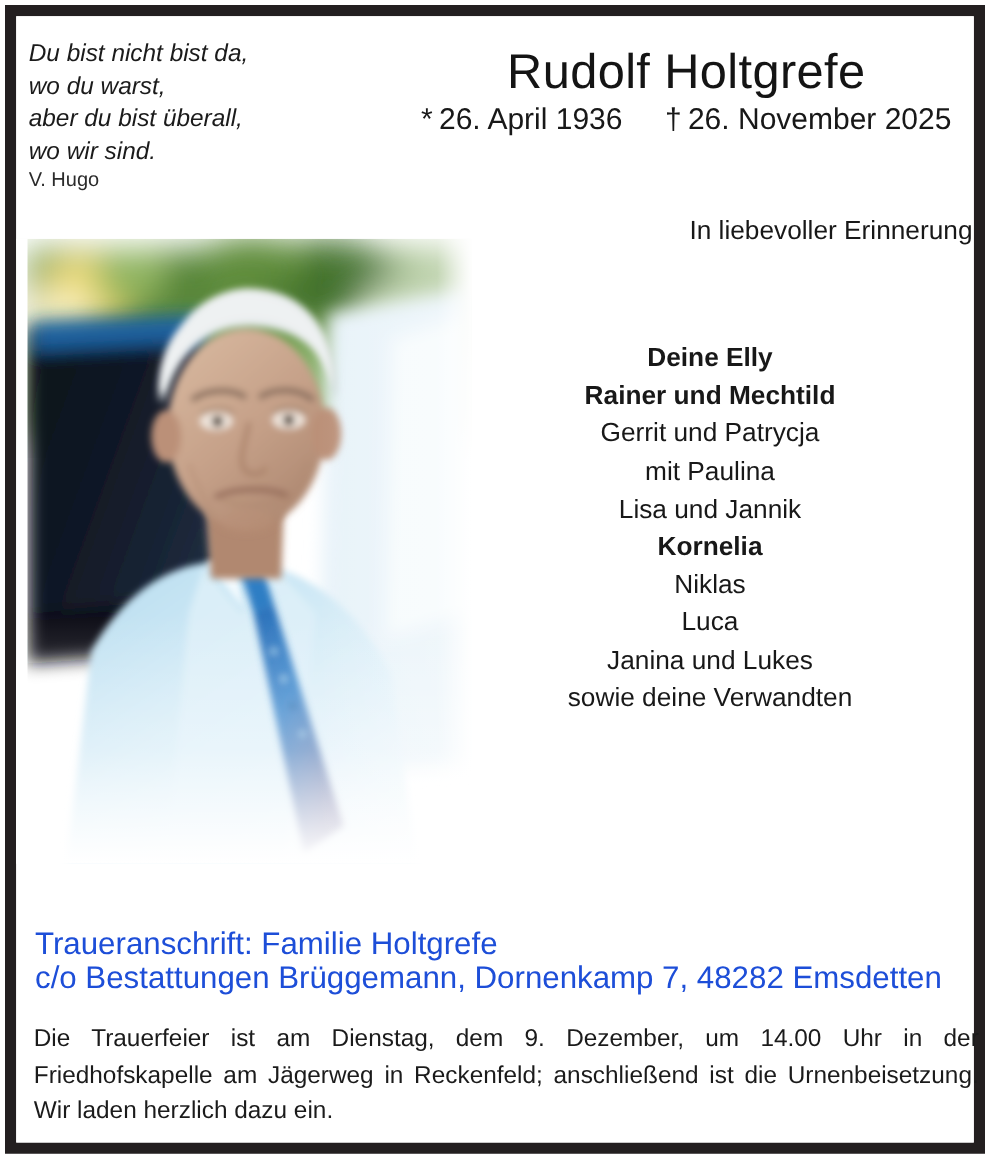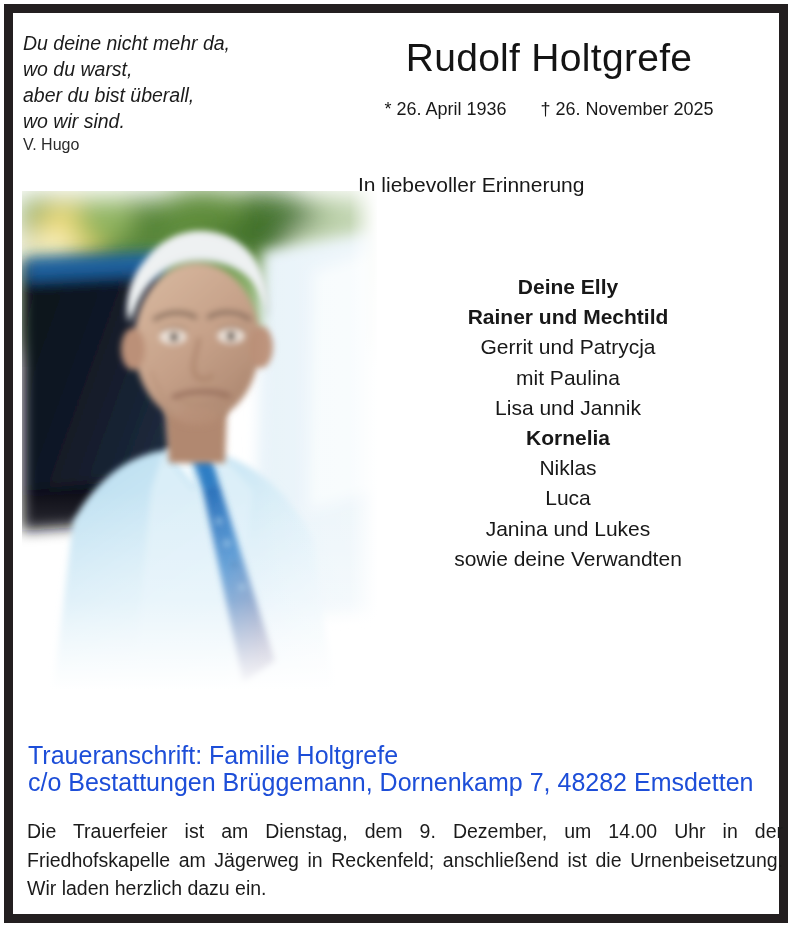--- a/index.html
+++ b/index.html
@@ -65,40 +65,40 @@
   }
   .deceased-name {
     font-size: 39px;
     font-weight: 300;
     letter-spacing: 0.3px;
     line-height: 50px;
     color: #141414;
     white-space: nowrap;
   }
   .dates-row {
-    margin-top: 14px;
+    margin-top: 0;
     display: flex;
     justify-content: center;
     align-items: flex-end;
     gap: 34px;
-    font-size: 18px;
+    font-size: 24px;
     line-height: 25px;
     color: #181818;
     white-space: nowrap;
   }
   .date-item { display: inline-block; }
   .sym { margin-right: 5px; }
 
   
   .farewell-block {
     position: absolute;
     left: 345px;
     top: 158px;
     width: 420px;
-    text-align: left;
+    text-align: right;
   }
   .farewell-line {
     font-size: 21px;
     line-height: 28.5px;
     color: #181818;
     white-space: nowrap;
   }
 
   .family-block {
     position: absolute;
@@ -158,21 +158,21 @@
     hyphens: none;
   }
 </style>
 </head>
 <body>
 
 <div class="notice-frame">
   <div class="notice-inner">
 
     <div class="quote-block">
-      <div class="quote-line">Du deine nicht mehr da,</div>
+      <div class="quote-line">Du bist nicht bist da,</div>
       <div class="quote-line">wo du warst,</div>
       <div class="quote-line">aber du bist überall,</div>
       <div class="quote-line">wo wir sind.</div>
       <div class="quote-author">V. Hugo</div>
     </div>
 
     <div class="name-block">
       <div class="deceased-name">Rudolf Holtgrefe</div>
       <div class="dates-row">
         <span class="date-item"><span class="sym">*</span><span>26. April 1936</span></span>

